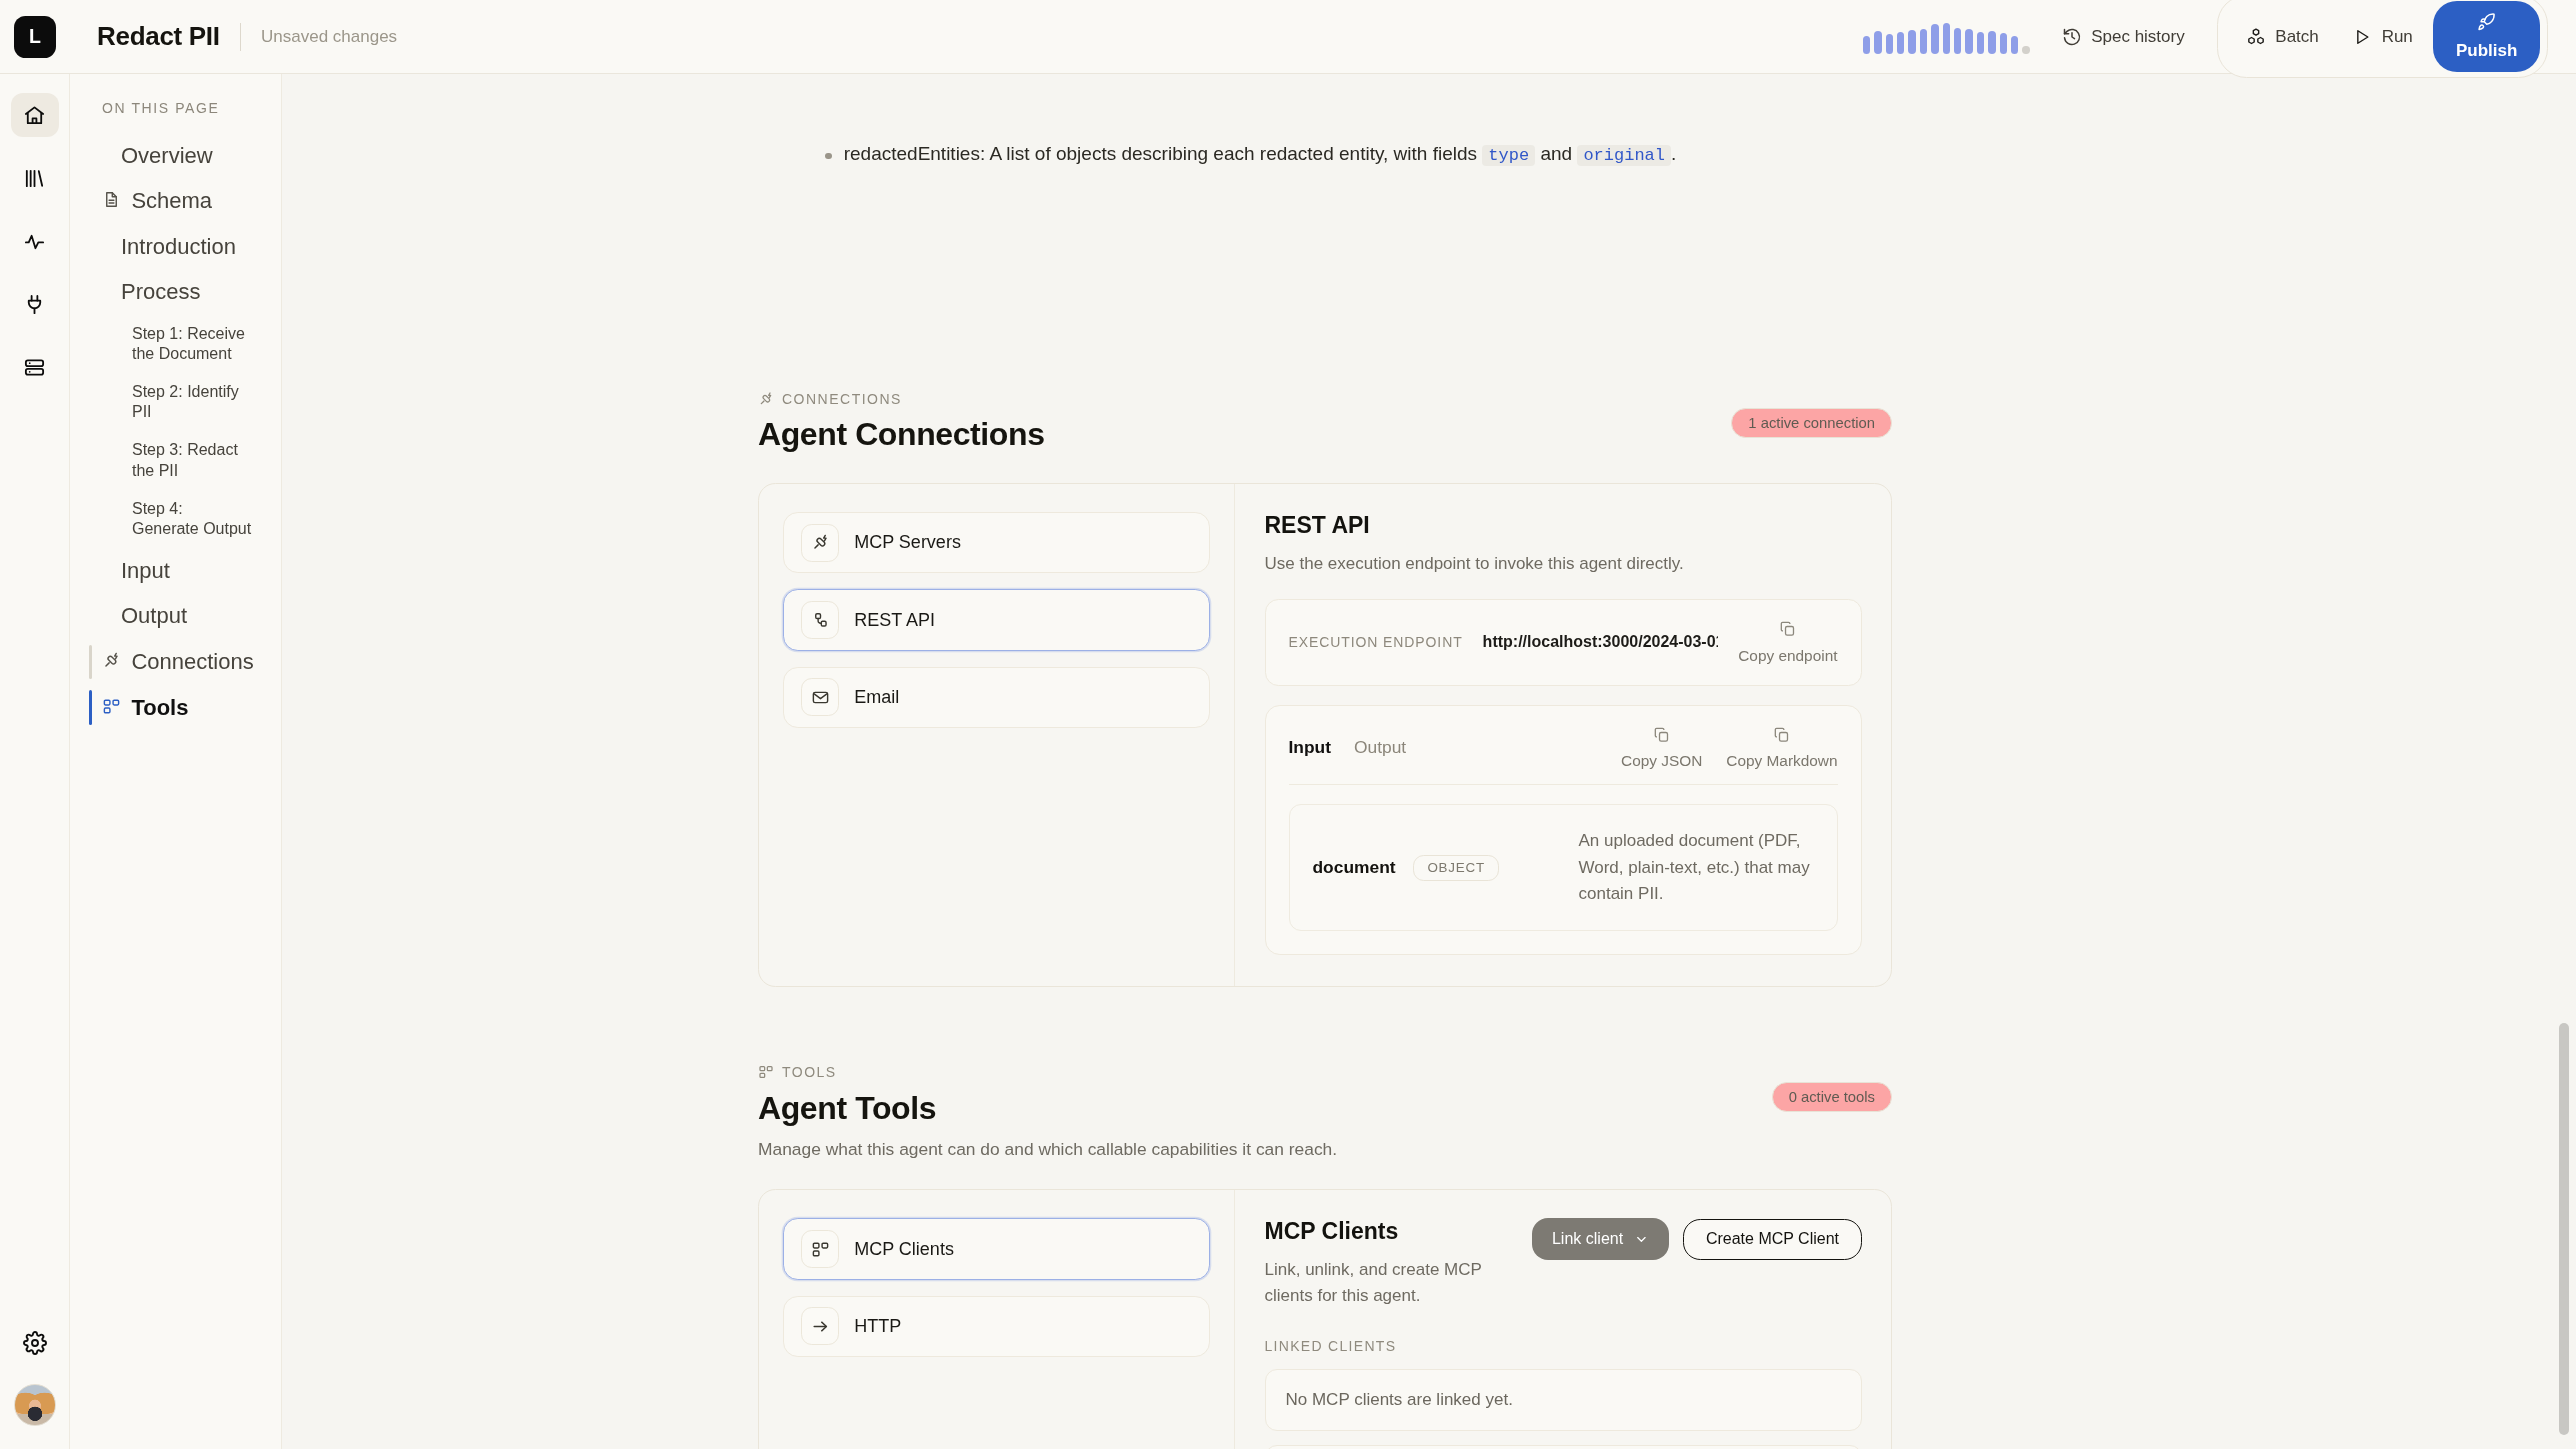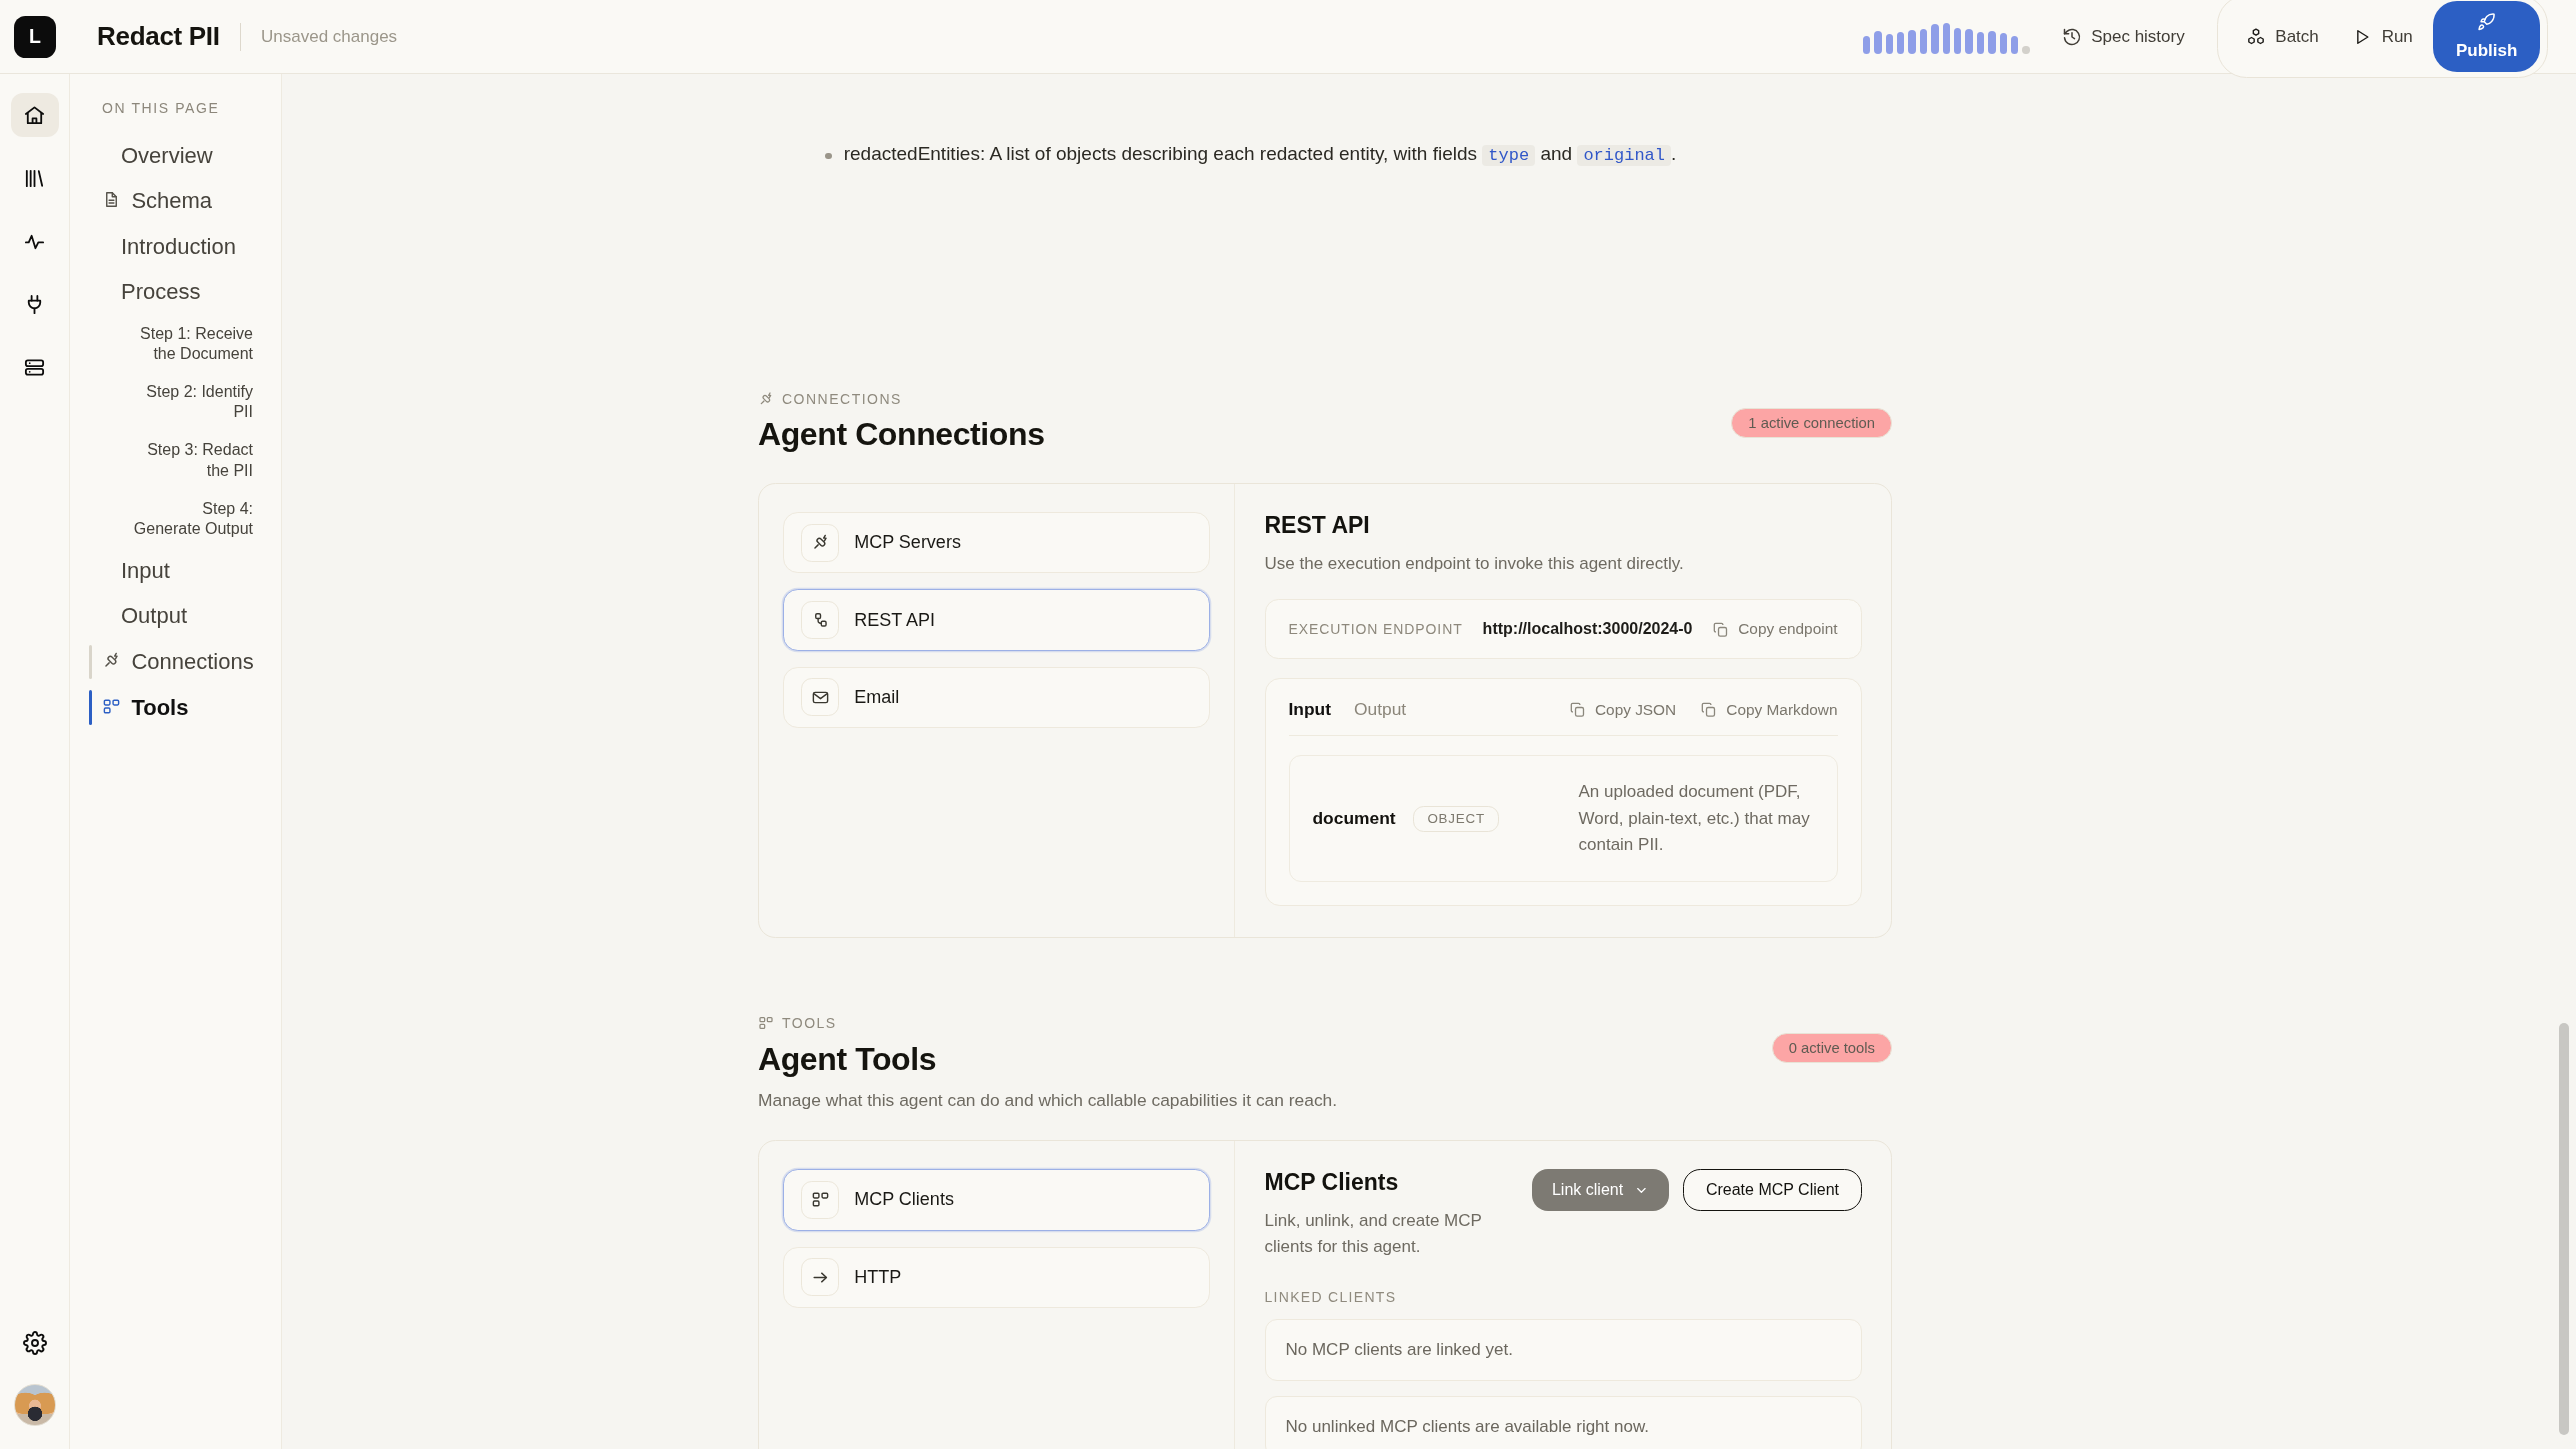--- a/index.html
+++ b/index.html
@@ -101,21 +101,21 @@
   }
   .toc-item .bar {
     position: absolute; left: 19px; top: 5.4px; bottom: 5.4px; width: 3.4px;
     border-radius: 2px; background: transparent;
   }
   .toc-item.has-line .bar { background: #d9d5ca; }
   .toc-item.active { color: #101010; font-weight: 600; }
   .toc-item.active .bar { background: #2c5fc4; }
   .toc-item.active .toc-ico svg { stroke: #2c5fc4; }
   .toc-ico { width: 20px; height: 20px; margin-top: 1.3px; }
-  .toc-item.lvl3 { padding-left: 62px; font-size: 16px; max-width: 195px; text-align: right; }
+  .toc-item.lvl3 { padding-left: 62px; font-size: 16px; max-width: 195px; }
   .toc-label { flex: 1; }
   .toc-item.noicon .toc-label { margin-left: 0; }
   .toc-item.noicon { padding-left: 51px; }
   .toc-item.lvl3.noicon { padding-left: 62px; }
 
   
   .main { flex: 1; min-width: 0; position: relative; overflow: hidden; background: #f6f5f1; }
 
   .doc-bullets { padding: 64px 0 0 543px; }
   .bullet { display: flex; gap: 12px; max-width: 939px; }
@@ -166,21 +166,21 @@
 
   .endpoint-box {
     margin-top: 23px; background: #faf9f5; border: 1.3px solid #eee9dd;
     border-radius: 13.4px; padding: 20px 23px;
     display: flex; align-items: center; gap: 20px;
   }
   .endpoint-lbl { font-size: 14px; letter-spacing: 0.9px; color: #8d887c; text-transform: uppercase; white-space: nowrap; }
   .endpoint-val { font-size: 16px; color: #1d1c18; font-family: "Liberation Sans", sans-serif; font-weight: 600; white-space: nowrap; overflow: hidden; }
   .copy-btn {
     margin-left: auto; display: flex; align-items: center; gap: 8.7px;
-    font-size: 15.4px; color: #7b776d; background: none; border: none; cursor: pointer; white-space: nowrap;
+    font-size: 15.4px; color: #7b776d; background: none; border: none; cursor: pointer; white-space: nowrap; flex-direction: column;
   }
 
   .io-box {
     margin-top: 19px; background: #faf9f5; border: 1.3px solid #eee9dd;
     border-radius: 14.8px; padding: 20px 23px 23px 23px;
   }
   .io-tabs { display: flex; align-items: center; gap: 23px; border-bottom: 1.3px solid #eeeade; padding-bottom: 14.8px; }
   .io-tab { font-size: 17.4px; color: #8b867a; cursor: pointer; }
   .io-tab.active { color: #121110; font-weight: 700; }
   .io-actions { margin-left: auto; display: flex; gap: 24px; }

